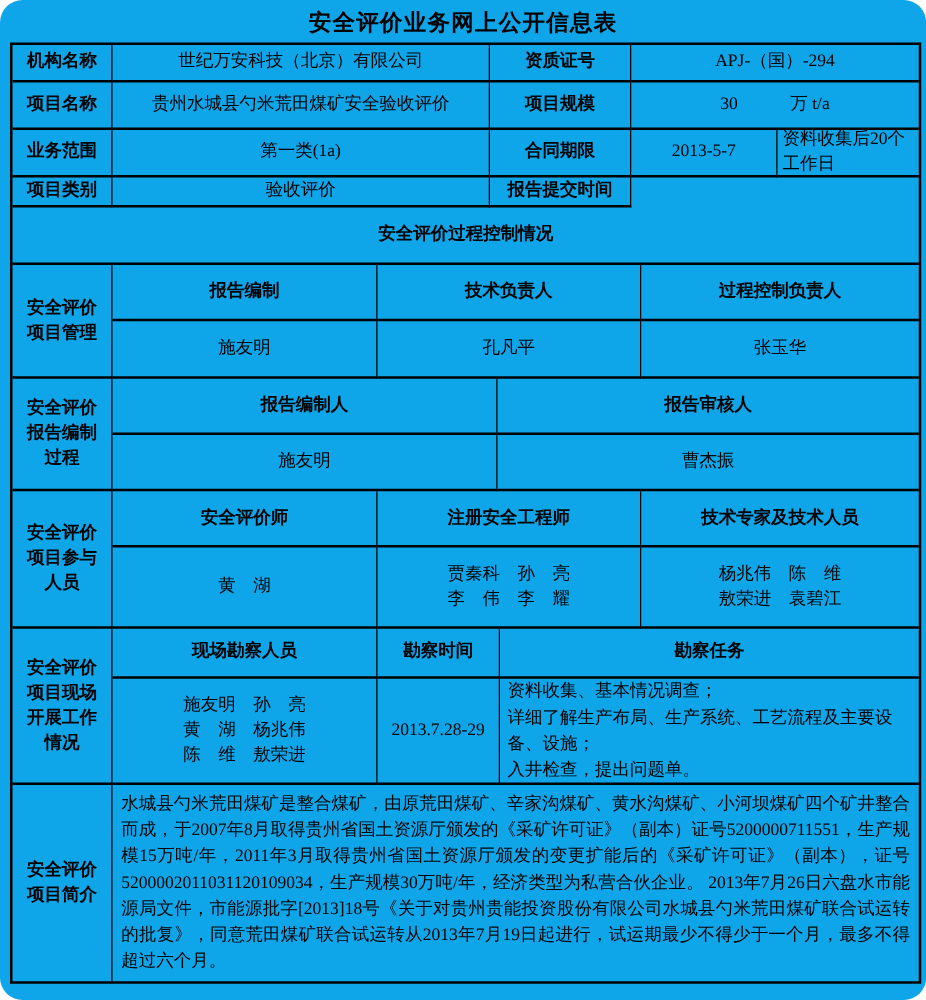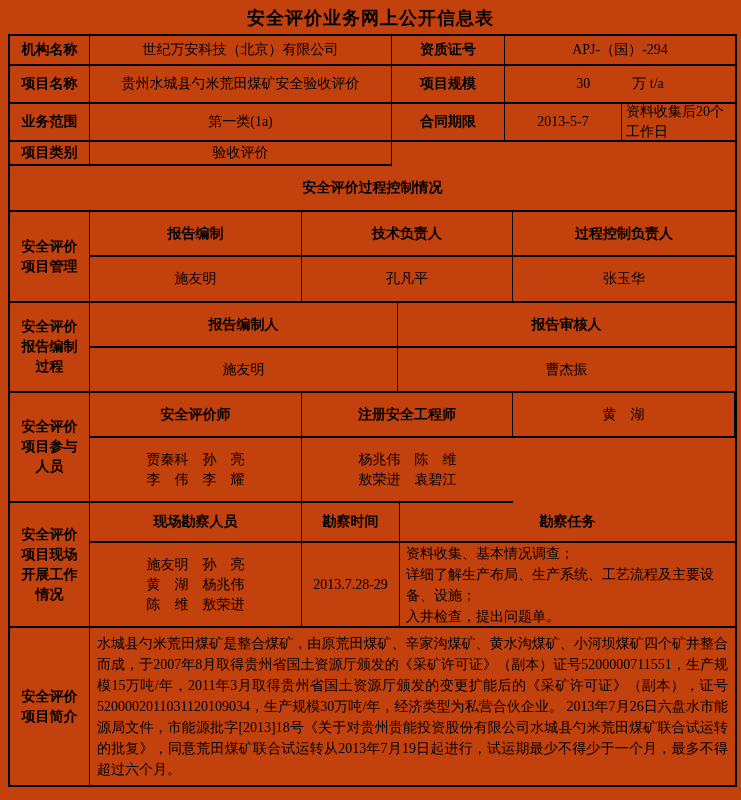--- a/index.html
+++ b/index.html
@@ -6,22 +6,23 @@
     margin: 0;
     padding: 0;
     background: #ffffff;
     width: 741px;
     font-family: "Liberation Serif", "DejaVu Serif", serif;
     color: #000000;
   }
   .page {
     width: 741px;
     height: 800px;
-    background: #c2410c;
+    background: #0ea5e9;
     box-sizing: border-box;
+    border-radius: 18px;
   }
   .doc-title {
     text-align: center;
     font-size: 18px;
     font-weight: bold;
     padding-top: 7px;
     height: 27px;
     line-height: 22px;
     letter-spacing: 1px;
   }
@@ -92,20 +93,21 @@
       <div class="cell bb span2">30　　　万 t/a</div>
 
       <div class="cell lab br bb">业务范围</div>
       <div class="cell br bb">第一类(1a)</div>
       <div class="cell lab br bb">合同期限</div>
       <div class="cell br bb">2013-5-7</div>
       <div class="cell bb left">资料收集后20个工作日</div>
 
       <div class="cell lab br bb">项目类别</div>
       <div class="cell br bb">验收评价</div>
+      <div class="cell lab br bb">报告提交时间</div>
     </div>
 
     <div class="sec sec-proc">
       <div class="cell lab bb">安全评价过程控制情况</div>
     </div>
 
     <div class="sec sec-mgmt">
       <div class="cell lab br bb side">安全评价
 项目管理</div>
       <div class="cell lab br bb">报告编制</div>
@@ -125,20 +127,21 @@
       <div class="cell br bb">施友明</div>
       <div class="cell bb">曹杰振</div>
     </div>
 
     <div class="sec sec-part">
       <div class="cell lab br bb side">安全评价
 项目参与
 人员</div>
       <div class="cell lab br bb">安全评价师</div>
       <div class="cell lab br bb">注册安全工程师</div>
+      <div class="cell lab bb">技术专家及技术人员</div>
       <div class="cell br bb">黄　湖</div>
       <div class="cell br bb">贾秦科　孙　亮
 李　伟　李　耀</div>
       <div class="cell bb">杨兆伟　陈　维
 敖荣进　袁碧江</div>
     </div>
 
     <div class="sec sec-site">
       <div class="cell lab br bb side">安全评价
 项目现场

